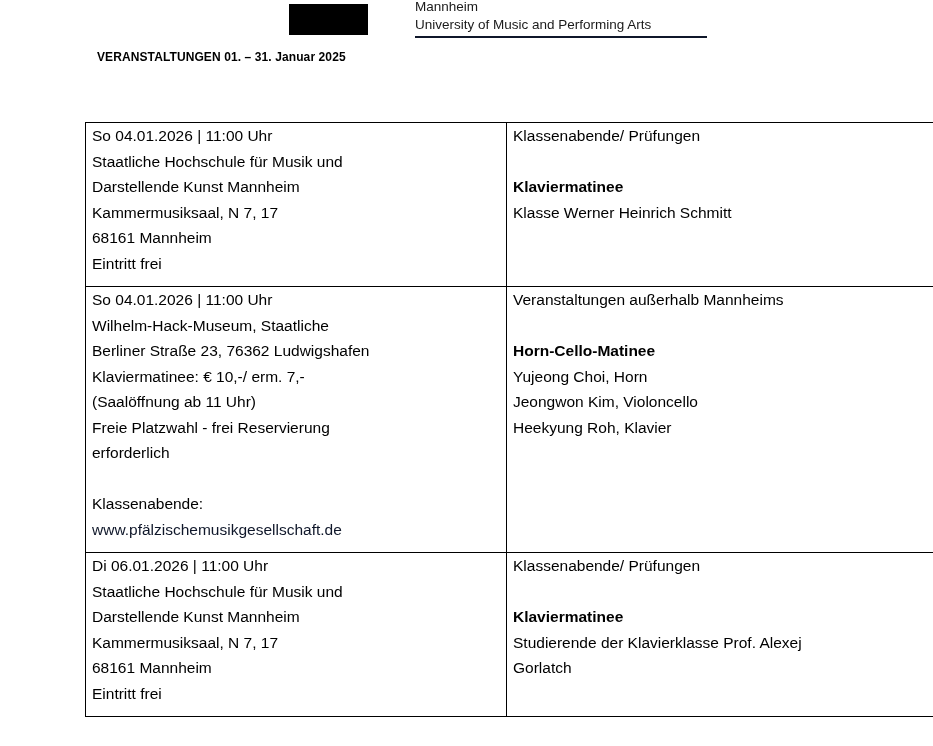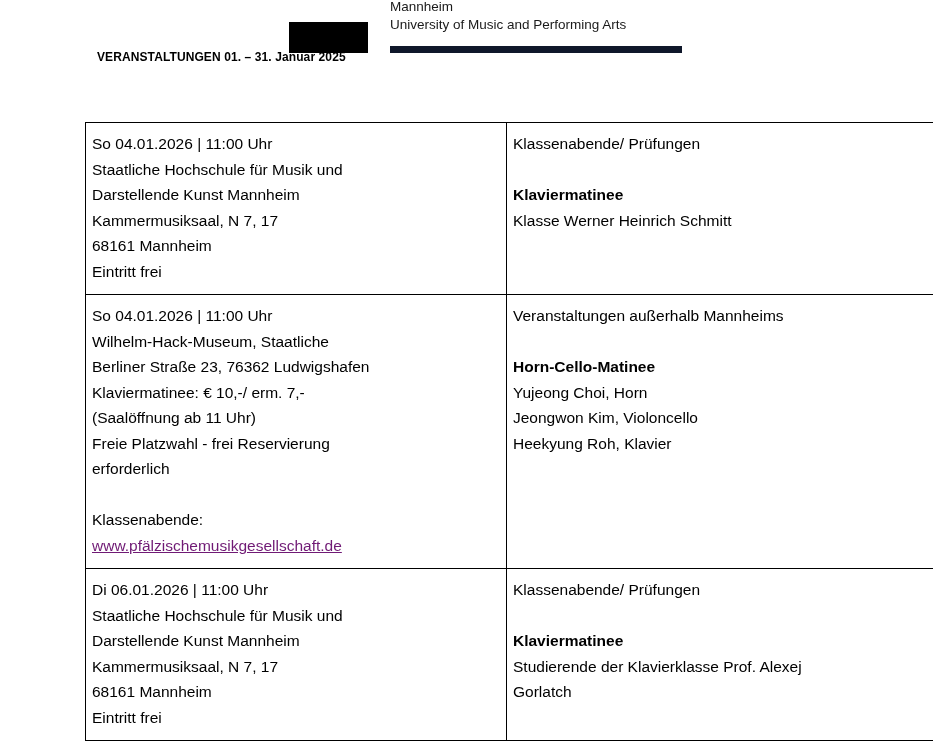--- a/index.html
+++ b/index.html
@@ -15,41 +15,42 @@
     overflow: hidden;
     position: relative;
   }
 
   
   .letterhead {
     position: absolute;
     left: 289px;
     top: 0px;
     display: flex;
-    align-items: flex-end;
+    align-items: center;
+    gap: 25px;
   }
   .logo-block {
     width: 79px;
     height: 31px;
     background: #000000;
   }
   .logo-text {
     margin-left: 22px;
     margin-top: -2px;
     font-size: 13.5px;
     line-height: 18px;
     color: #1a1a1a;
   }
   .logo-text .line1 {
     display: block;
   }
   .logo-text .line2 {
     display: block;
-    border-bottom: 7px solid #0f172a;
-    padding-bottom: 12px;
+    border-bottom: 2px solid #0f172a;
+    padding-bottom: 2px;
     width: 292px;
   }
 
   
   .doc-title {
     position: absolute;
     left: 97px;
     top: 50px;
     font-size: 12px;
     font-weight: bold;
@@ -61,21 +62,21 @@
     position: absolute;
     left: 85px;
     top: 122px;
     width: 848px;
     border-collapse: collapse;
     table-layout: fixed;
   }
   .events-table td {
     border: 1px solid #000000;
     vertical-align: top;
-    padding: 8px 8px 10px 6px;
+    padding: 0 8px 10px 6px;
     font-size: 15.5px;
     line-height: 25.5px;
   }
   .events-table td.col-left {
     width: 406px;
   }
   .events-table td.col-right {
     width: 440px;
   }
   .events-table tr:first-child td {
@@ -85,22 +86,21 @@
     display: block;
     white-space: pre-wrap;
   }
   .cell-line.blank {
     height: 25.5px;
   }
   .cell-line.bold {
     font-weight: bold;
   }
   .cell-line.link {
-    color: #701a75;
-    text-decoration: underline;
+    color: #0f172a;
     cursor: pointer;
   }
 </style>
 </head>
 <body>
 
 <div class="letterhead">
   <div class="logo-block"></div>
   <div class="logo-text">
     <span class="line1">Mannheim</span>

